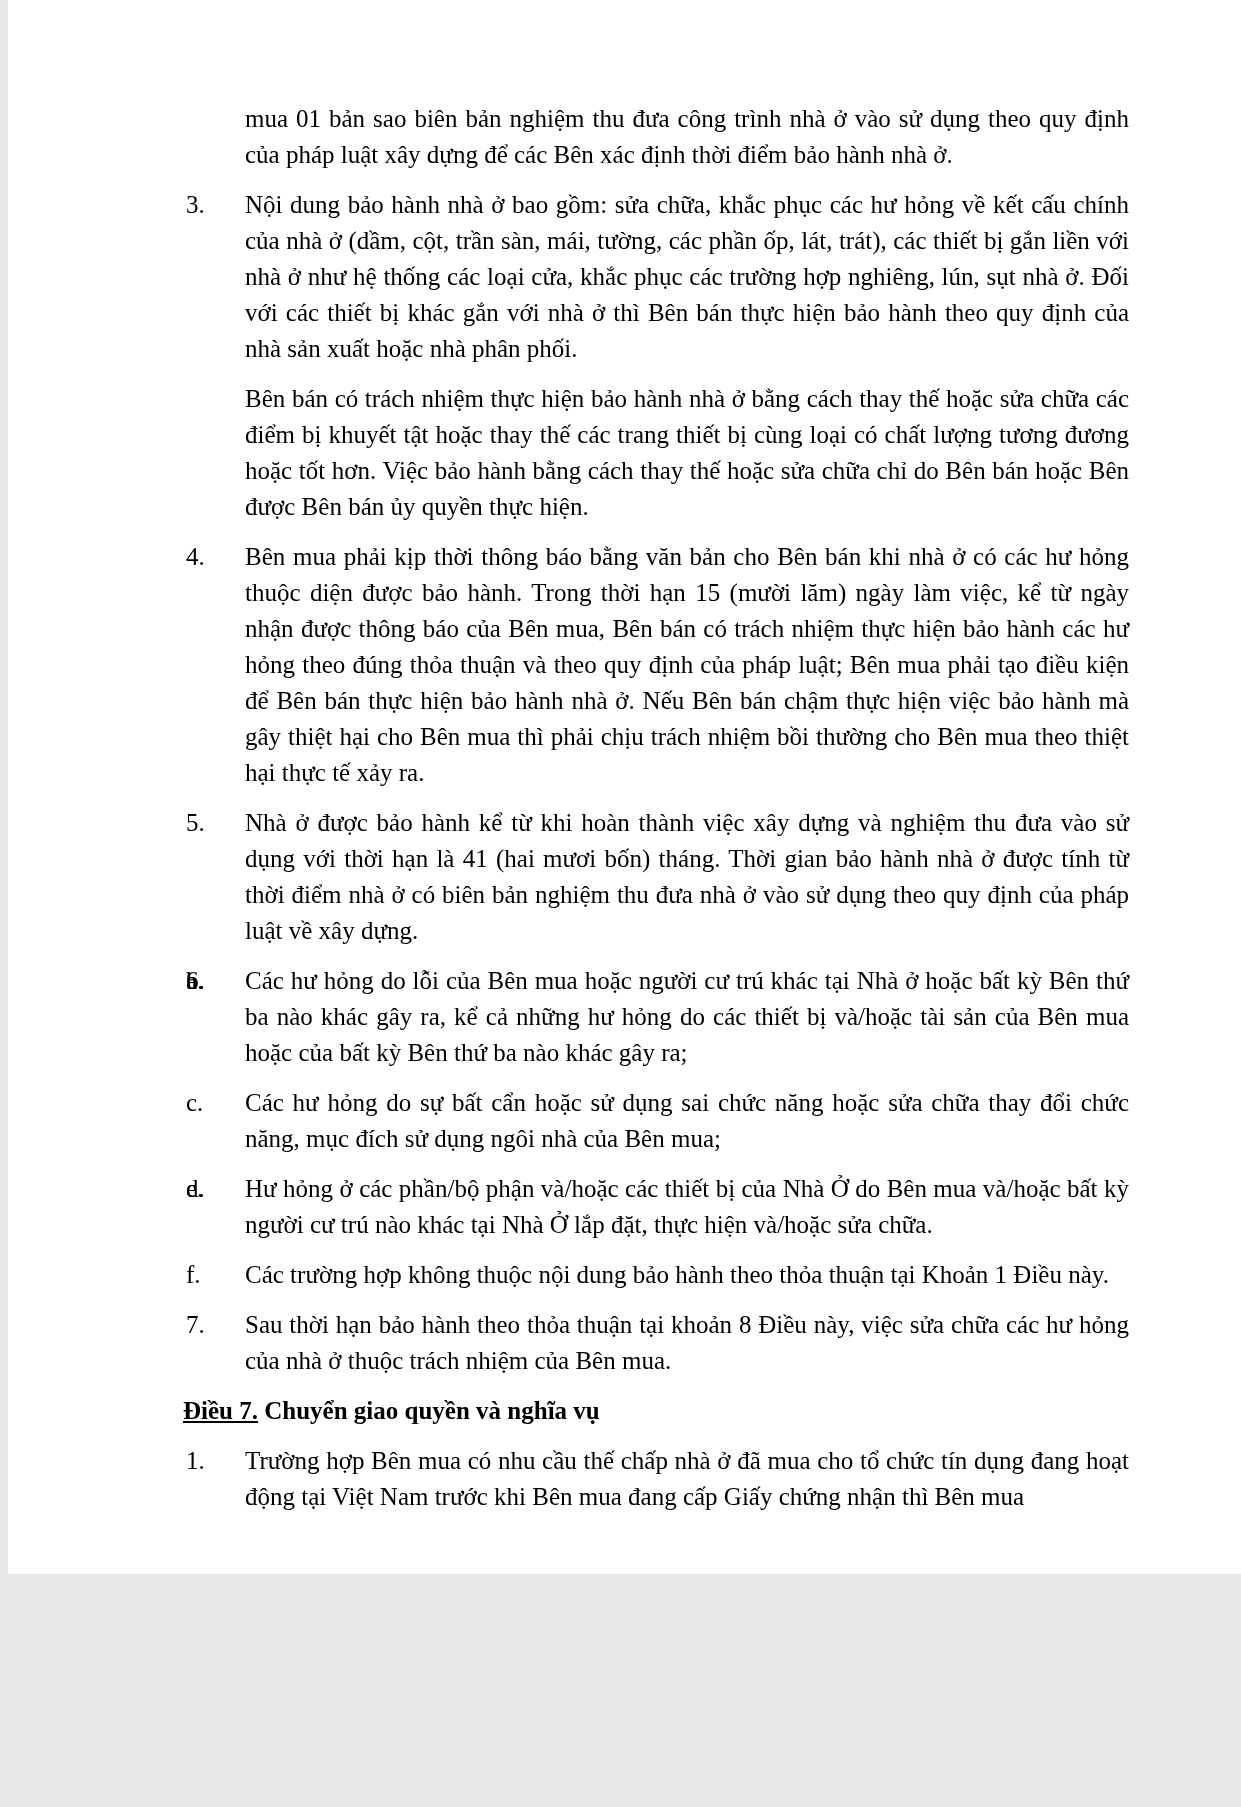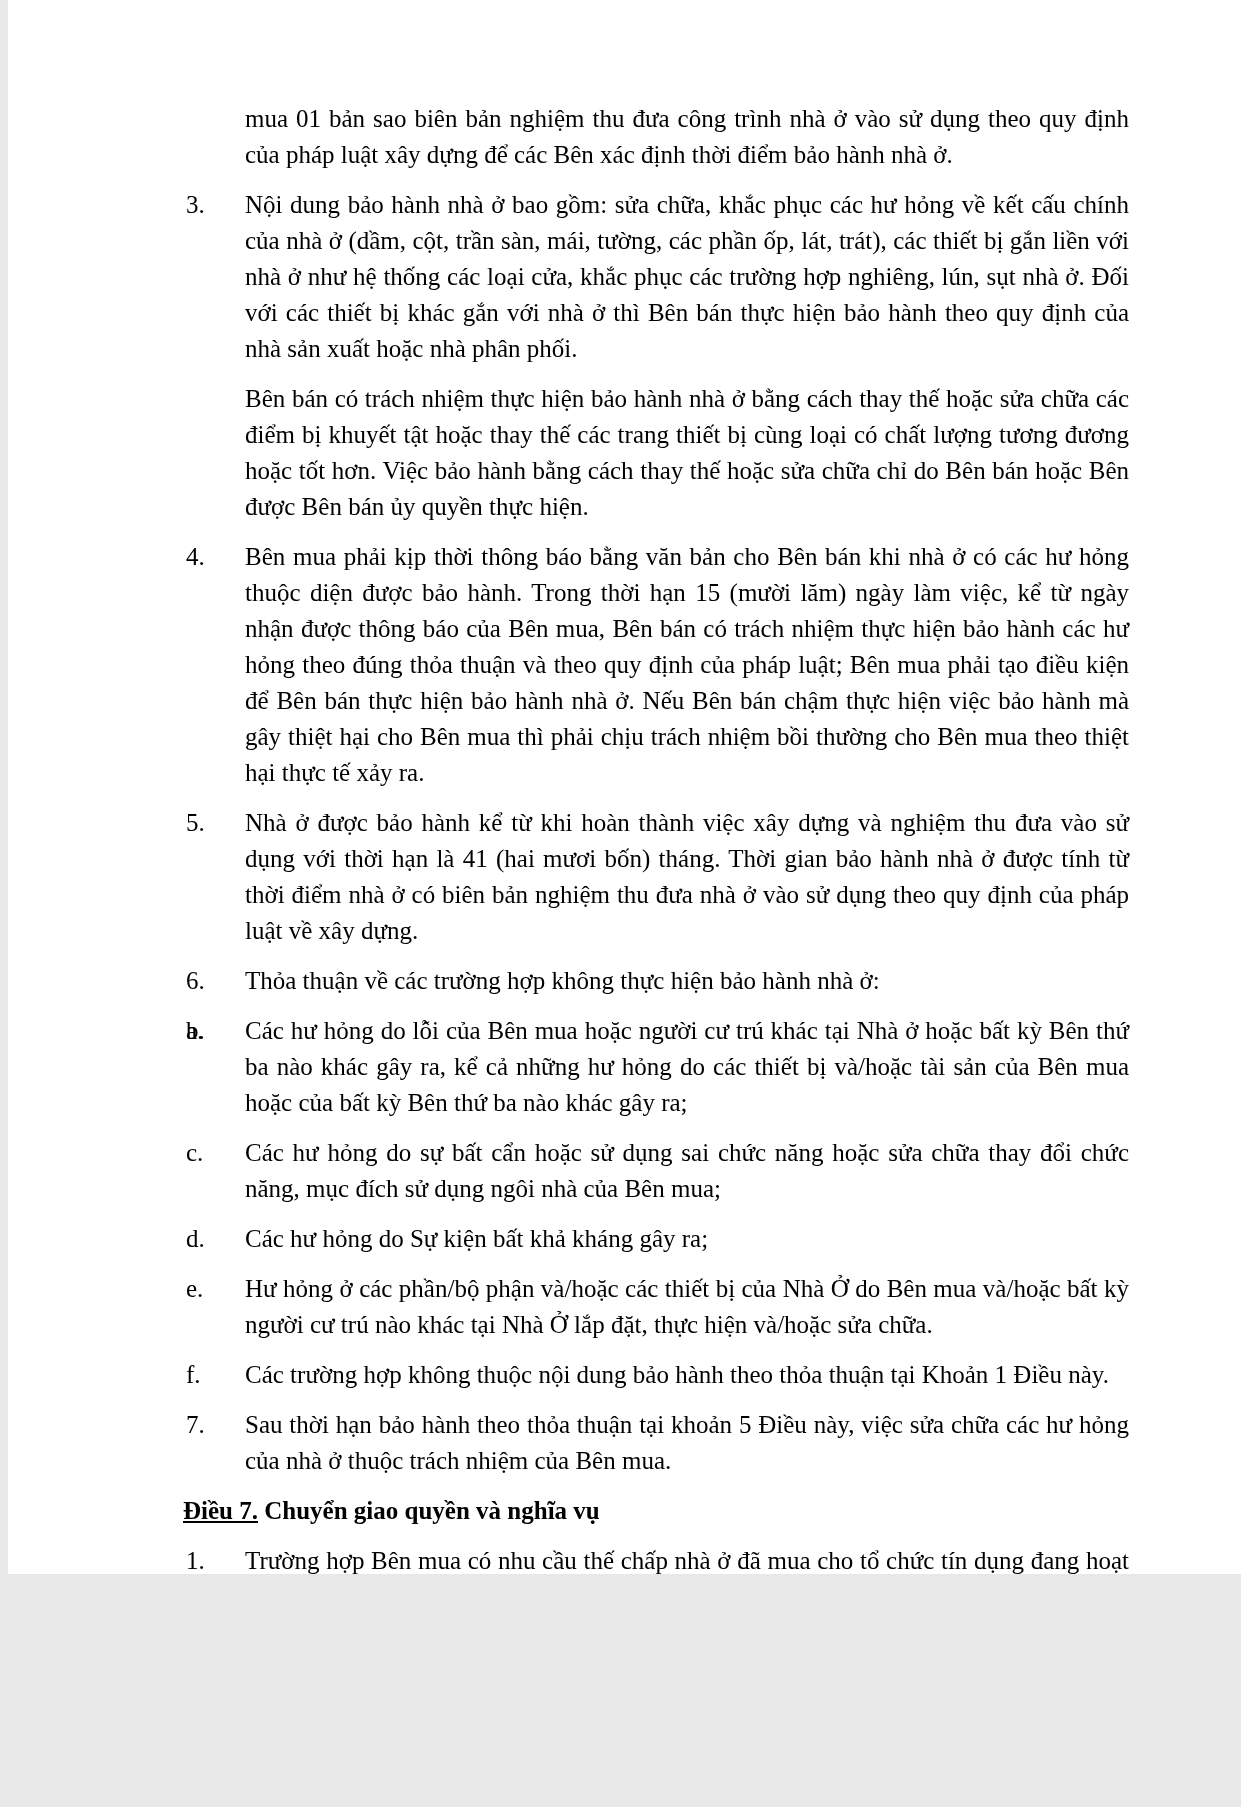--- a/index.html
+++ b/index.html
@@ -65,55 +65,53 @@
       <span>Bên mua phải kịp thời thông báo bằng văn bản cho Bên bán khi nhà ở có các hư hỏng thuộc diện được bảo hành. Trong thời hạn 15 (mười lăm) ngày làm việc, kể từ ngày nhận được thông báo của Bên mua, Bên bán có trách nhiệm thực hiện bảo hành các hư hỏng theo đúng thỏa thuận và theo quy định của pháp luật; Bên mua phải tạo điều kiện để Bên bán thực hiện bảo hành nhà ở. Nếu Bên bán chậm thực hiện việc bảo hành mà gây thiệt hại cho Bên mua thì phải chịu trách nhiệm bồi thường cho Bên mua theo thiệt hại thực tế xảy ra.</span>
     </div>
 
     <div class="block hang">
       <span class="marker">5.</span>
       <span>Nhà ở được bảo hành kể từ khi hoàn thành việc xây dựng và nghiệm thu đưa vào sử  dụng với thời hạn là 41 (hai mươi bốn) tháng. Thời gian bảo hành nhà ở được tính từ thời điểm nhà ở có biên bản nghiệm thu đưa nhà ở vào sử dụng theo quy định của pháp luật về xây dựng.</span>
     </div>
 
     <div class="block hang">
       <span class="marker">6.</span>
-      <span>Thỏa thuận về các trường hợp không thực hiện bảo hành nhà ở:</span>
     </div>
 
     <div class="block hang">
       <span class="marker">a.</span>
     </div>
 
     <div class="block hang">
       <span class="marker">b.</span>
       <span>Các hư hỏng do lỗi của Bên mua hoặc người cư trú khác tại Nhà ở hoặc bất kỳ Bên thứ ba nào khác gây ra, kể cả những hư hỏng do các thiết bị và/hoặc tài sản của Bên mua hoặc của bất kỳ Bên thứ ba nào khác gây ra;</span>
     </div>
 
     <div class="block hang">
       <span class="marker">c.</span>
       <span>Các hư hỏng do sự bất cẩn hoặc sử dụng sai chức năng hoặc sửa chữa thay đổi chức  năng, mục đích sử dụng ngôi nhà của Bên mua;</span>
     </div>
 
     <div class="block hang">
       <span class="marker">d.</span>
-      <span>Các hư hỏng do Sự kiện bất khả kháng gây ra;</span>
     </div>
 
     <div class="block hang">
       <span class="marker">e.</span>
       <span>Hư hỏng ở các phần/bộ phận và/hoặc các thiết bị của Nhà Ở do Bên mua và/hoặc bất kỳ người cư trú nào khác tại Nhà Ở lắp đặt, thực hiện và/hoặc sửa chữa.</span>
     </div>
 
     <div class="block hang">
       <span class="marker">f.</span>
       <span>Các trường hợp không thuộc nội dung bảo hành theo thỏa thuận tại Khoản 1 Điều này.</span>
     </div>
 
     <div class="block hang">
       <span class="marker">7.</span>
-      <span>Sau thời hạn bảo hành theo thỏa thuận tại khoản 5 Điều này, việc sửa chữa các hư hỏng của nhà ở thuộc trách nhiệm của Bên mua.</span>
+      <span>Sau thời hạn bảo hành theo thỏa thuận tại khoản 8 Điều này, việc sửa chữa các hư hỏng của nhà ở thuộc trách nhiệm của Bên mua.</span>
     </div>
 
     <div class="heading">
       <span class="label">Điều 7.</span>
       <span> </span>
       <span>Chuyển giao quyền và nghĩa vụ</span>
     </div>
 
     <div class="block hang">
       <span class="marker">1.</span>

